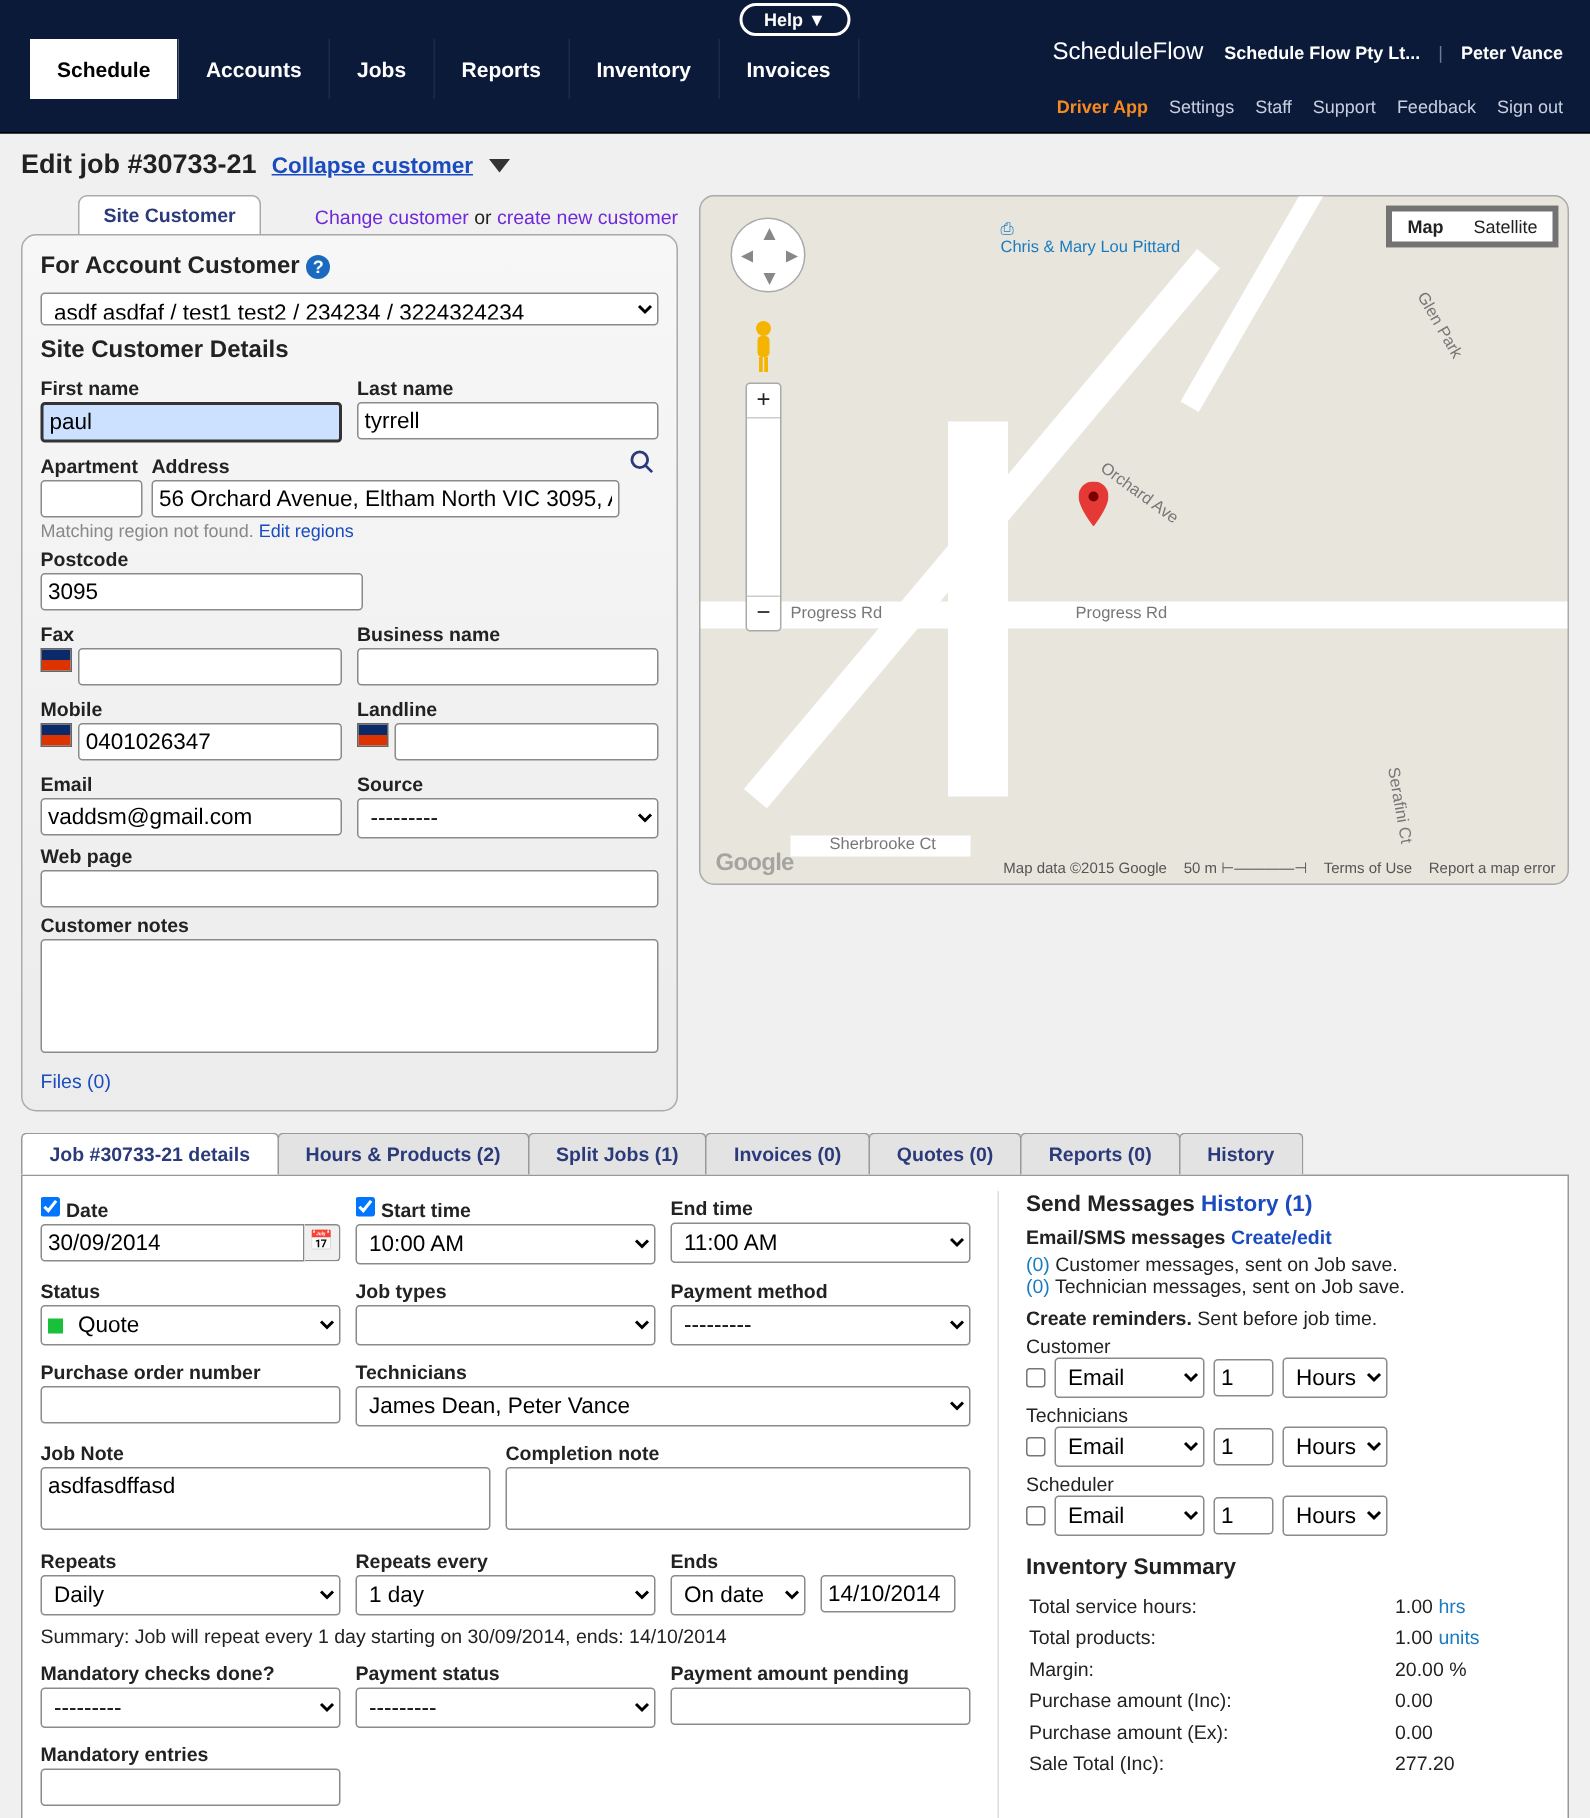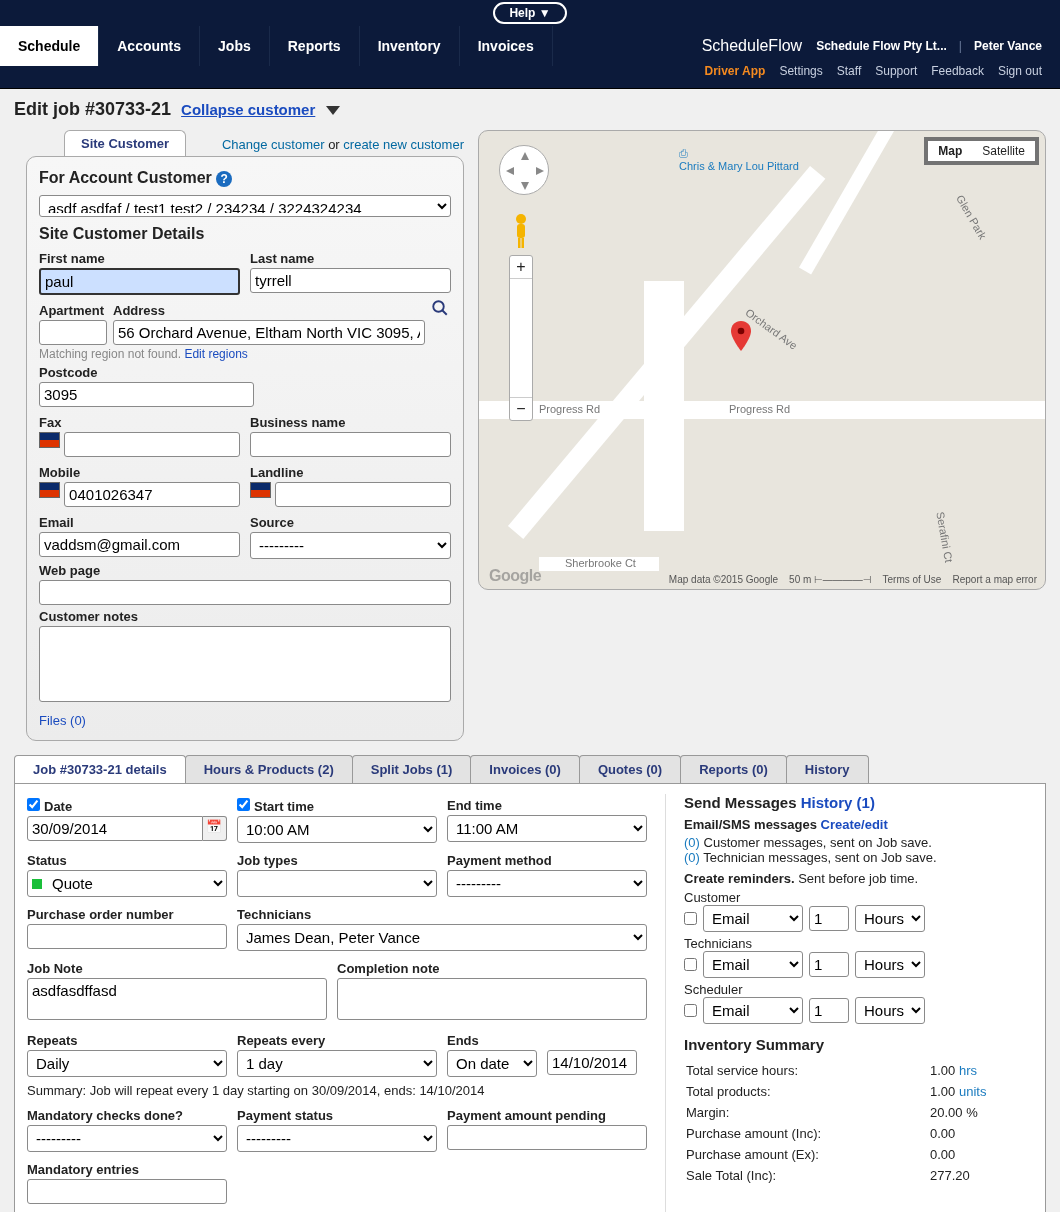--- a/index.html
+++ b/index.html
@@ -1,46 +1,46 @@
 <!DOCTYPE html>
 <html><head>
 <meta charset="utf-8">
 <style>
 * { box-sizing: border-box; margin: 0; padding: 0; }
 body { font-family: "Helvetica Neue", Arial, sans-serif; font-size: 13px; background: #f0f0f0; color: #222; }
 .topbar { background: #0c1a3a; border-bottom: 1px solid #000; }
 .topbar-help { text-align: center; padding: 2px 0; }
 .help-btn { display: inline-block; border: 2px solid #fff; border-radius: 14px; padding: 2px 14px; color: #fff; font-size: 12px; font-weight: bold; cursor: pointer; }
-.topbar-main { display: flex; align-items: center; height: 40px; }
+.topbar-main { display: flex; align-items: flex-start; height: 40px; padding-left: 20px; }
 .main-tabs { display: flex; }
 .main-tab { padding: 12px 18px; color: #fff; font-weight: bold; font-size: 14px; border-right: 1px solid #1a2a4a; cursor: pointer; }
 .main-tab.active { background: #fff; color: #000; }
 .topbar-right { margin-left: auto; display: flex; align-items: center; padding-right: 18px; color: #fff; font-size: 12px; gap: 6px; }
 .brand { font-size: 16px; font-weight: 600; margin-right: 8px; }
 .brand span { font-weight: 300; }
 .company { font-weight: bold; font-size: 12px; }
 .divider-v { color: #6a7a9a; margin: 0 6px; }
 .username { font-weight: bold; }
 .topbar-sublinks { display: flex; justify-content: flex-end; gap: 14px; padding: 4px 18px 10px 0; margin-top: -6px; }
 .topbar-sublinks a { color: #c8d0e0; font-size: 12px; text-decoration: none; cursor: pointer; }
 .topbar-sublinks a.driver { color: #f58a1f; font-weight: bold; }
 
 .page { padding: 10px 14px; }
 .page-title { font-size: 18px; font-weight: bold; margin-bottom: 10px; }
 .page-title a { color: #1a4bbf; text-decoration: underline; font-size: 15px; font-weight: bold; cursor: pointer; }
 .tri-down { display: inline-block; width: 0; height: 0; border-left: 7px solid transparent; border-right: 7px solid transparent; border-top: 9px solid #333; margin-left: 6px; vertical-align: middle; }
 
 .row { display: flex; gap: 14px; }
-.col-left { flex: 0 0 438px; margin-left: 12px; }
+.col-left { flex: 0 0 438px; }
 .col-right { flex: 1; }
 
 .cust-tab-row { display: flex; align-items: flex-end; }
 .cust-tab { background: #fff; border: 1px solid #aaa; border-bottom: none; border-radius: 6px 6px 0 0; padding: 5px 16px; font-weight: bold; color: #2a3a7a; font-size: 13px; margin-left: 38px; }
 .cust-links { margin-left: auto; font-size: 13px; padding-bottom: 4px; }
-.cust-links a { color: #0369a1; text-decoration: none; cursor: pointer; }
+.cust-links a { color: #6d28d9; text-decoration: none; cursor: pointer; }
 
 .panel { background: linear-gradient(#f7f7f7, #ececec); border: 1px solid #aaa; border-radius: 10px; padding: 12px; }
 .section-title { font-size: 16px; font-weight: bold; margin-bottom: 4px; }
 .help-circle { display: inline-block; width: 16px; height: 16px; border-radius: 50%; background: #1a6bbf; color: #fff; font-weight: bold; text-align: center; line-height: 16px; font-size: 12px; }
 
 label.fld { display: block; font-size: 13px; font-weight: bold; margin: 4px 0 2px; }
 input[type=text], select, textarea { border: 1px solid #8a8a8a; border-radius: 3px; padding: 3px 4px; font-size: 15px; background: #fff; width: 100%; font-family: Liberation Sans, sans-serif; }
 .input-sm { height: 22px; }
 .faded { color: #888; font-size: 12px; }
 .link { color: #1a4bbf; cursor: pointer; text-decoration: none; }

